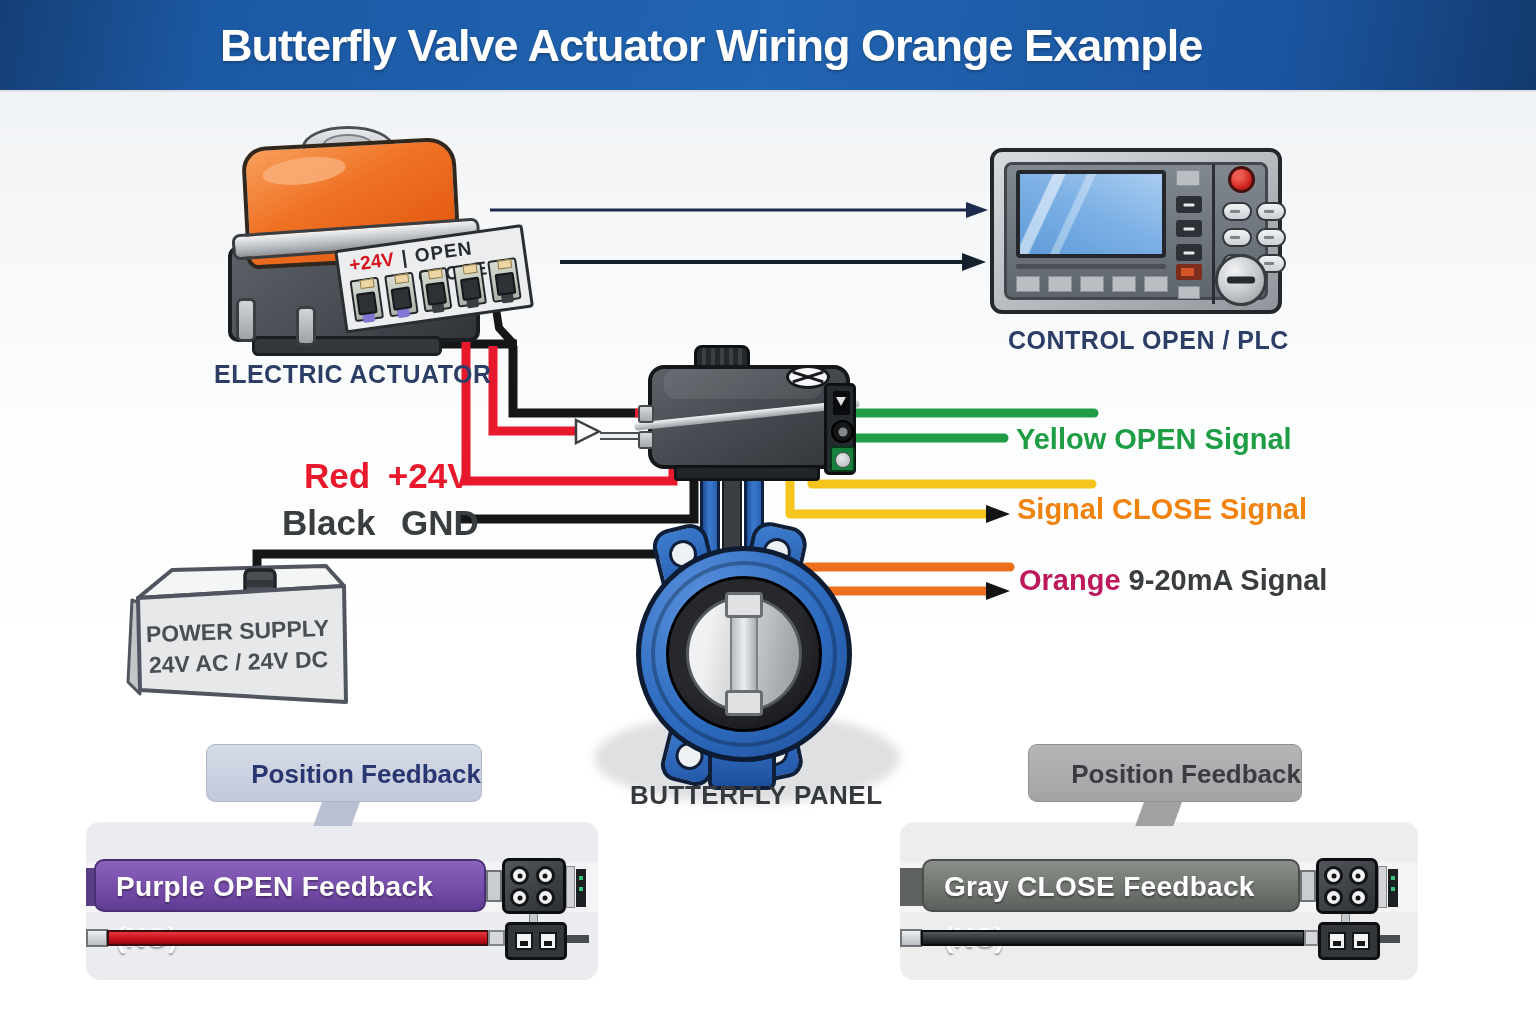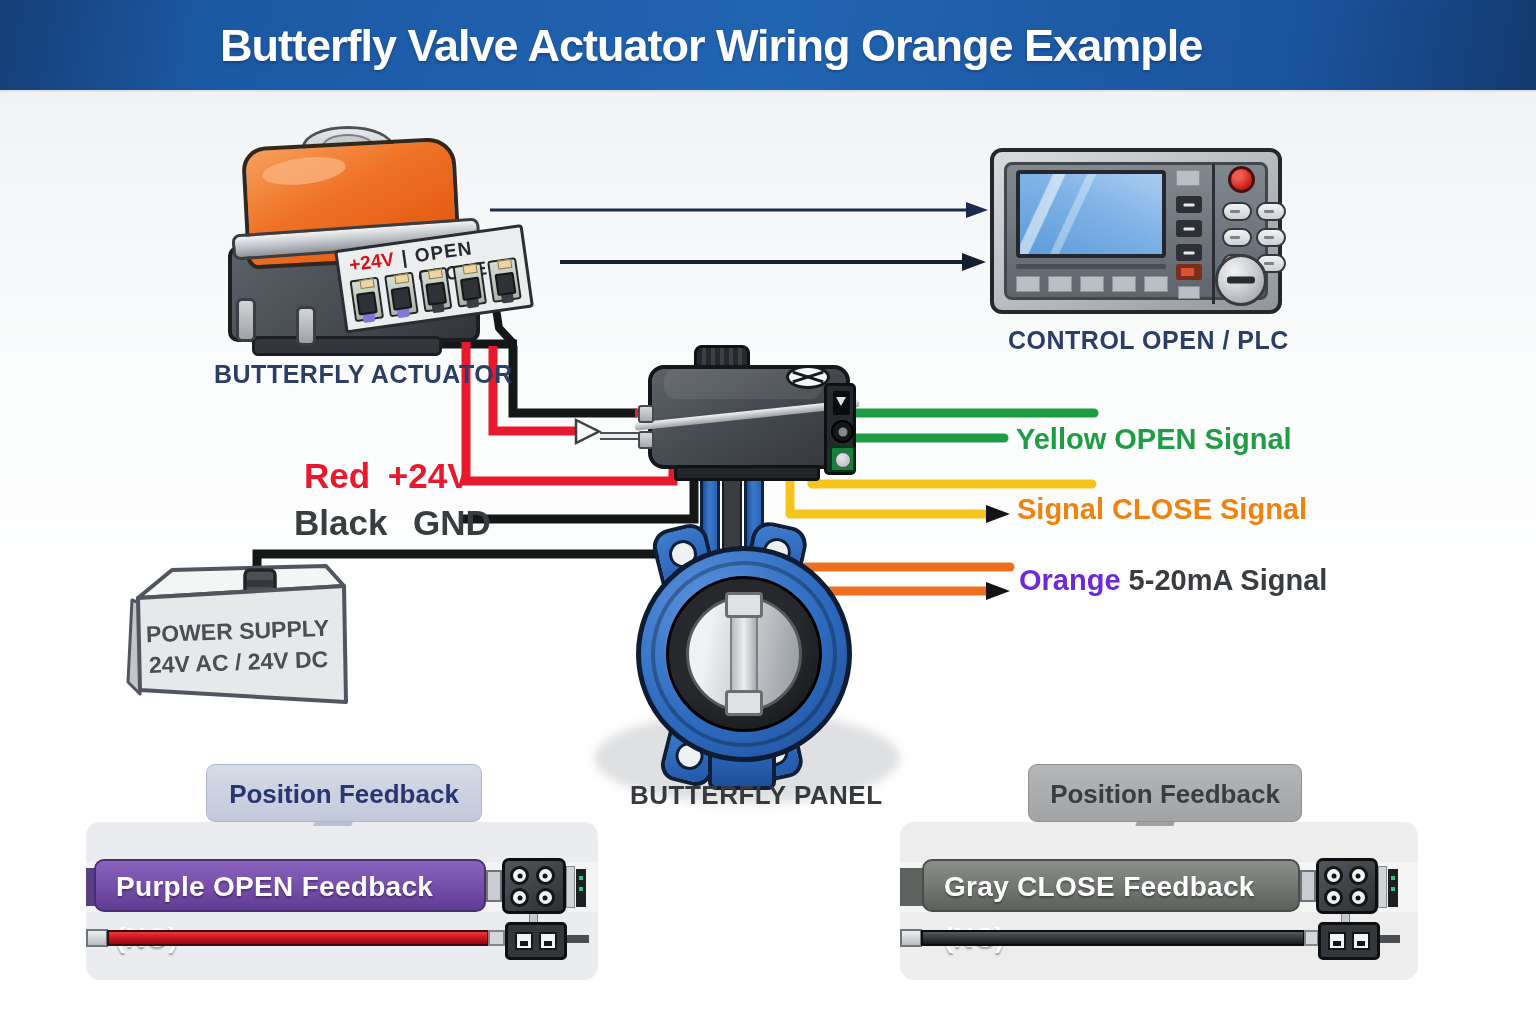--- a/index.html
+++ b/index.html
@@ -24,25 +24,25 @@
   }
 
   
   #wires { position:absolute; left:0; top:0; z-index:1; }
 
   
   .biglabel { position:absolute; z-index:5; font-weight:800; }
   .lbl-actuator { left:214px; top:360px; font-size:25px; color:#2c3e66; letter-spacing:.5px; }
   .lbl-panel    { left:1008px; top:326px; font-size:25px; color:#2c3e66; letter-spacing:.5px; }
   .lbl-red      { left:304px; top:456px; font-size:35px; color:#e8192c; word-spacing:8px; }
-  .lbl-black    { left:282px; top:503px; font-size:35px; color:#3a3d40; word-spacing:16px;margin-left:12px; }
+  .lbl-black    { left:282px; top:503px; font-size:35px; color:#3a3d40; word-spacing:16px; }
   .lbl-green    { left:1016px; top:423px; font-size:29px; color:#1f9d45; }
   .lbl-yellow   { left:1017px; top:493px; font-size:29px; color:#f0820e; }
   .lbl-orange   { left:1019px; top:564px; font-size:29px; color:#3a3d40; }
-  .lbl-orange .ow { color:#6d28d9; }
+  .lbl-orange .ow { color:#be185d; }
   .lbl-valve    { left:630px; top:780px; font-size:26px; color:#36393d; letter-spacing:.5px; }
 
   
   .ea { z-index:2; }
   .ea-knob { left:302px; top:126px; width:92px; height:42px; border-radius:50%;
     background:linear-gradient(180deg,#e8eaec,#aeb2b7); border:3px solid #4c5055; }
   .ea-knob-in { left:322px; top:134px; width:52px; height:24px; border-radius:50%;
     background:#c6cacd; border:2px solid #7d8187; }
   .ea-cap { left:244px; top:142px; width:214px; height:122px;
     border-radius:24px 28px 16px 12px; transform:rotate(-3deg);
@@ -168,22 +168,22 @@
     background:#dfe1e3; border:3px solid #6a6e73; }
 
   
   .ps-svg { left:118px; top:556px; z-index:2; }
   .ps-text { left:142px; top:616px; width:192px; height:62px; z-index:3; transform:rotate(-2deg);
     text-align:center; font-weight:800; font-size:23px; color:#4b4f55; line-height:31px; }
 
   
   .fb-panel { height:158px; border-radius:14px; z-index:2; top:822px; }
   .fb-band  { height:50px; top:862px; z-index:2; }
-  .callout { top:764px; height:58px; border-radius:9px; z-index:4;
-    text-align:center; line-height:58px; font-size:26px; font-weight:800; }
+  .callout { top:744px; height:58px; border-radius:9px; z-index:4;
+    text-align:right; line-height:58px; font-size:26px; font-weight:800; }
   .callout-tail { top:800px; width:38px; height:26px; z-index:3; transform:skewX(-20deg); }
   .fb-strip { top:868px; height:38px; z-index:2; }
   .fb-bar { top:859px; height:53px; border-radius:10px; z-index:3;
     color:#fff; font-size:28px; font-weight:800; line-height:51px; padding-left:20px;
     text-shadow:0 2px 2px rgba(0,0,0,.35); letter-spacing:.3px; }
   .plug4 { top:858px; width:64px; height:56px; border-radius:7px; z-index:4;
     background:linear-gradient(145deg,#53575d,#2c2f33); border:3px solid #0c0d0f;
     display:grid; grid-template-columns:1fr 1fr; gap:3px; padding:5px; }
   .plug4 i { display:block; width:19px; height:19px; border-radius:50%;
     background:#f2f3f4; border:3.5px solid #131517; position:relative; }
@@ -286,21 +286,21 @@
         </div>
       <div class="tb-cell">
           <div class="plug"></div>
         </div>
       <div class="tb-cell">
           <div class="plug"></div>
         </div>
     </div>
   </div>
 </div>
-<div class="biglabel lbl-actuator">BUTTERFLY ACTUATOR</div>
+<div class="biglabel lbl-actuator">ELECTRIC ACTUATOR</div>
 
 <div class="abs cp">
   <div class="abs cp-inner"></div>
   <div class="abs cp-screen"></div>
   <div class="abs cp-groove"></div>
   <div class="abs cp-sq" style="left:22px; top:124px;"></div>
   <div class="abs cp-sq" style="left:54px; top:124px;"></div>
   <div class="abs cp-sq" style="left:86px; top:124px;"></div>
   <div class="abs cp-sq" style="left:118px; top:124px;"></div>
   <div class="abs cp-sq" style="left:150px; top:124px;"></div>
@@ -366,21 +366,21 @@
   <div>POWER SUPPLY</div>
   <div>24V AC / 24V DC</div>
 </div>
 
 <div class="biglabel lbl-red">Red +24V</div>
 <div class="biglabel lbl-black">Black GND</div>
 <div class="biglabel lbl-green">Yellow OPEN Signal</div>
 <div class="biglabel lbl-yellow">Signal CLOSE Signal</div>
 <div class="biglabel lbl-orange">
   <span class="ow">Orange</span>
-  <span>5-20mA Signal</span>
+  <span>9-20mA Signal</span>
 </div>
 
 <div class="abs fb-panel" style="left:86px; width:512px; background:#ebecf0;"></div>
 <div class="abs fb-band" style="left:86px; width:512px; background:#f4f4f7;"></div>
 <div class="abs callout-tail" style="left:318px; background:#b9c0d2;"></div>
 <div class="abs callout" style="left:206px; width:276px; background:linear-gradient(180deg,#d6dbe8,#c3c9da); border:1px solid #aeb6c8; color:#283672;">Position Feedback</div>
 <div class="abs fb-strip" style="left:86px; width:26px; background:#5a3f85;"></div>
 <div class="abs fb-bar" style="left:94px; width:392px; background:linear-gradient(180deg,#8a63bd,#744ba6 60%,#5f3b92); border:2px solid #4a2f75;">Purple OPEN Feedback (NO)</div>
 <div class="abs ptab" style="left:486px;"></div>
 <div class="abs plug4" style="left:502px;">

